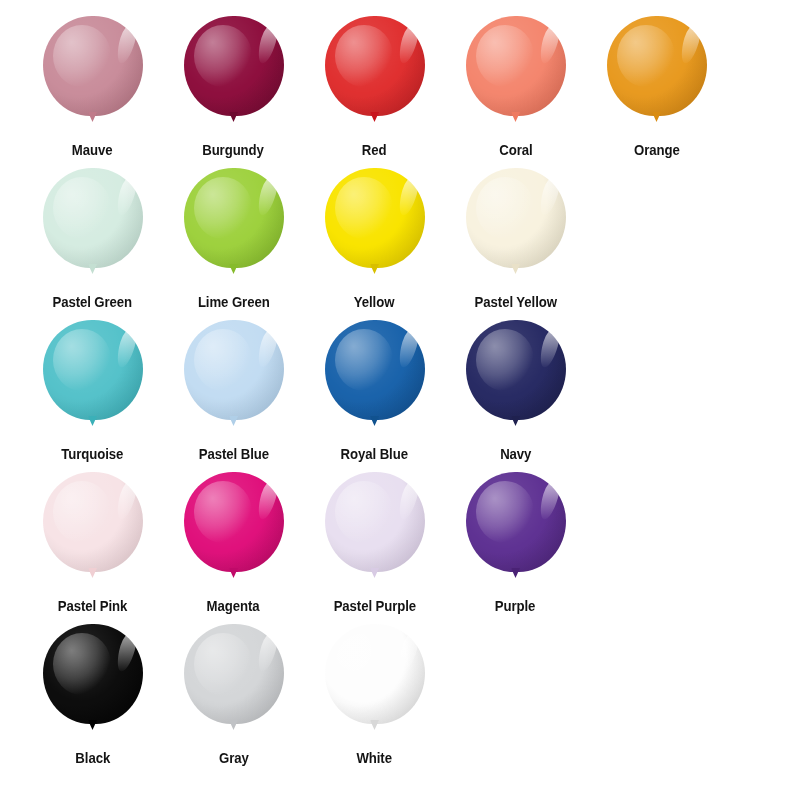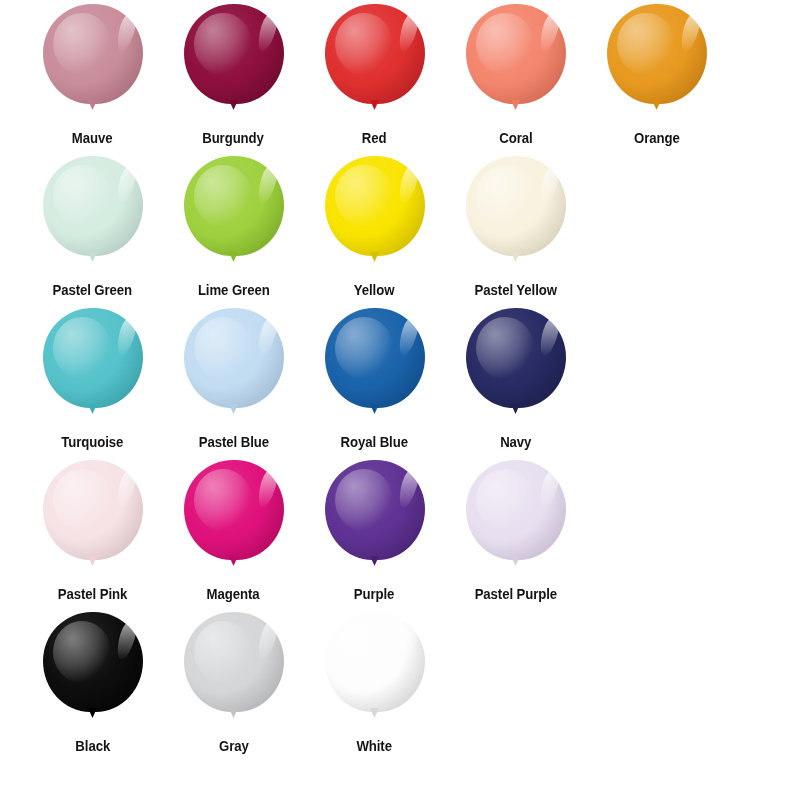--- a/index.html
+++ b/index.html
@@ -12,21 +12,21 @@
     width: 800px;
     height: 800px;
     font-family: "Liberation Sans", "DejaVu Sans", sans-serif;
     overflow: hidden;
   }
 
   #chart {
     width: 800px;
     height: 800px;
     box-sizing: border-box;
-    padding: 4px 22px 0 22px;
+    padding: 16px 22px 0 22px;
     display: flex;
     flex-direction: column;
   }
 
   .swatch-row {
     display: flex;
     flex-direction: row;
     justify-content: flex-start;
     align-items: flex-start;
     height: 152px;
@@ -299,40 +299,40 @@
             <div class="shade"></div>
             <div class="sheen"></div>
             <div class="gloss"></div>
           </div>
           <div class="neck" style="background: rgb(192, 10, 105);"></div>
         </div>
         <div class="label" style="color: rgb(20, 20, 20);">Magenta</div>
       </div>
       <div class="swatch">
         <div class="balloon-wrap">
+          <div class="balloon" style="background: radial-gradient(at 34% 30%, rgb(232, 223, 240) 0%, rgb(232, 223, 240) 52%, rgb(212, 198, 224) 100%);">
+            <div class="shade"></div>
+            <div class="sheen"></div>
+            <div class="gloss"></div>
+          </div>
+          <div class="neck" style="background: rgb(216, 203, 228);"></div>
+        </div>
+        <div class="label" style="color: rgb(20, 20, 20);">Pastel Purple</div>
+      </div>
+      <div class="swatch">
+        <div class="balloon-wrap">
           <div class="balloon" style="background: radial-gradient(at 34% 30%, rgb(95, 50, 147) 0%, rgb(95, 50, 147) 52%, rgb(74, 34, 117) 100%);">
             <div class="shade"></div>
             <div class="sheen"></div>
             <div class="gloss"></div>
           </div>
           <div class="neck" style="background: rgb(74, 34, 117);"></div>
         </div>
         <div class="label" style="color: rgb(20, 20, 20);">Purple</div>
       </div>
-      <div class="swatch">
-        <div class="balloon-wrap">
-          <div class="balloon" style="background: radial-gradient(at 34% 30%, rgb(232, 223, 240) 0%, rgb(232, 223, 240) 52%, rgb(212, 198, 224) 100%);">
-            <div class="shade"></div>
-            <div class="sheen"></div>
-            <div class="gloss"></div>
-          </div>
-          <div class="neck" style="background: rgb(216, 203, 228);"></div>
-        </div>
-        <div class="label" style="color: rgb(20, 20, 20);">Pastel Purple</div>
-      </div>
     </div>
     <div class="swatch-row">
       <div class="swatch">
         <div class="balloon-wrap">
           <div class="balloon" style="background: radial-gradient(at 34% 30%, rgb(13, 13, 13) 0%, rgb(13, 13, 13) 52%, rgb(0, 0, 0) 100%);">
             <div class="shade"></div>
             <div class="sheen"></div>
             <div class="gloss"></div>
           </div>
           <div class="neck" style="background: rgb(0, 0, 0);"></div>

